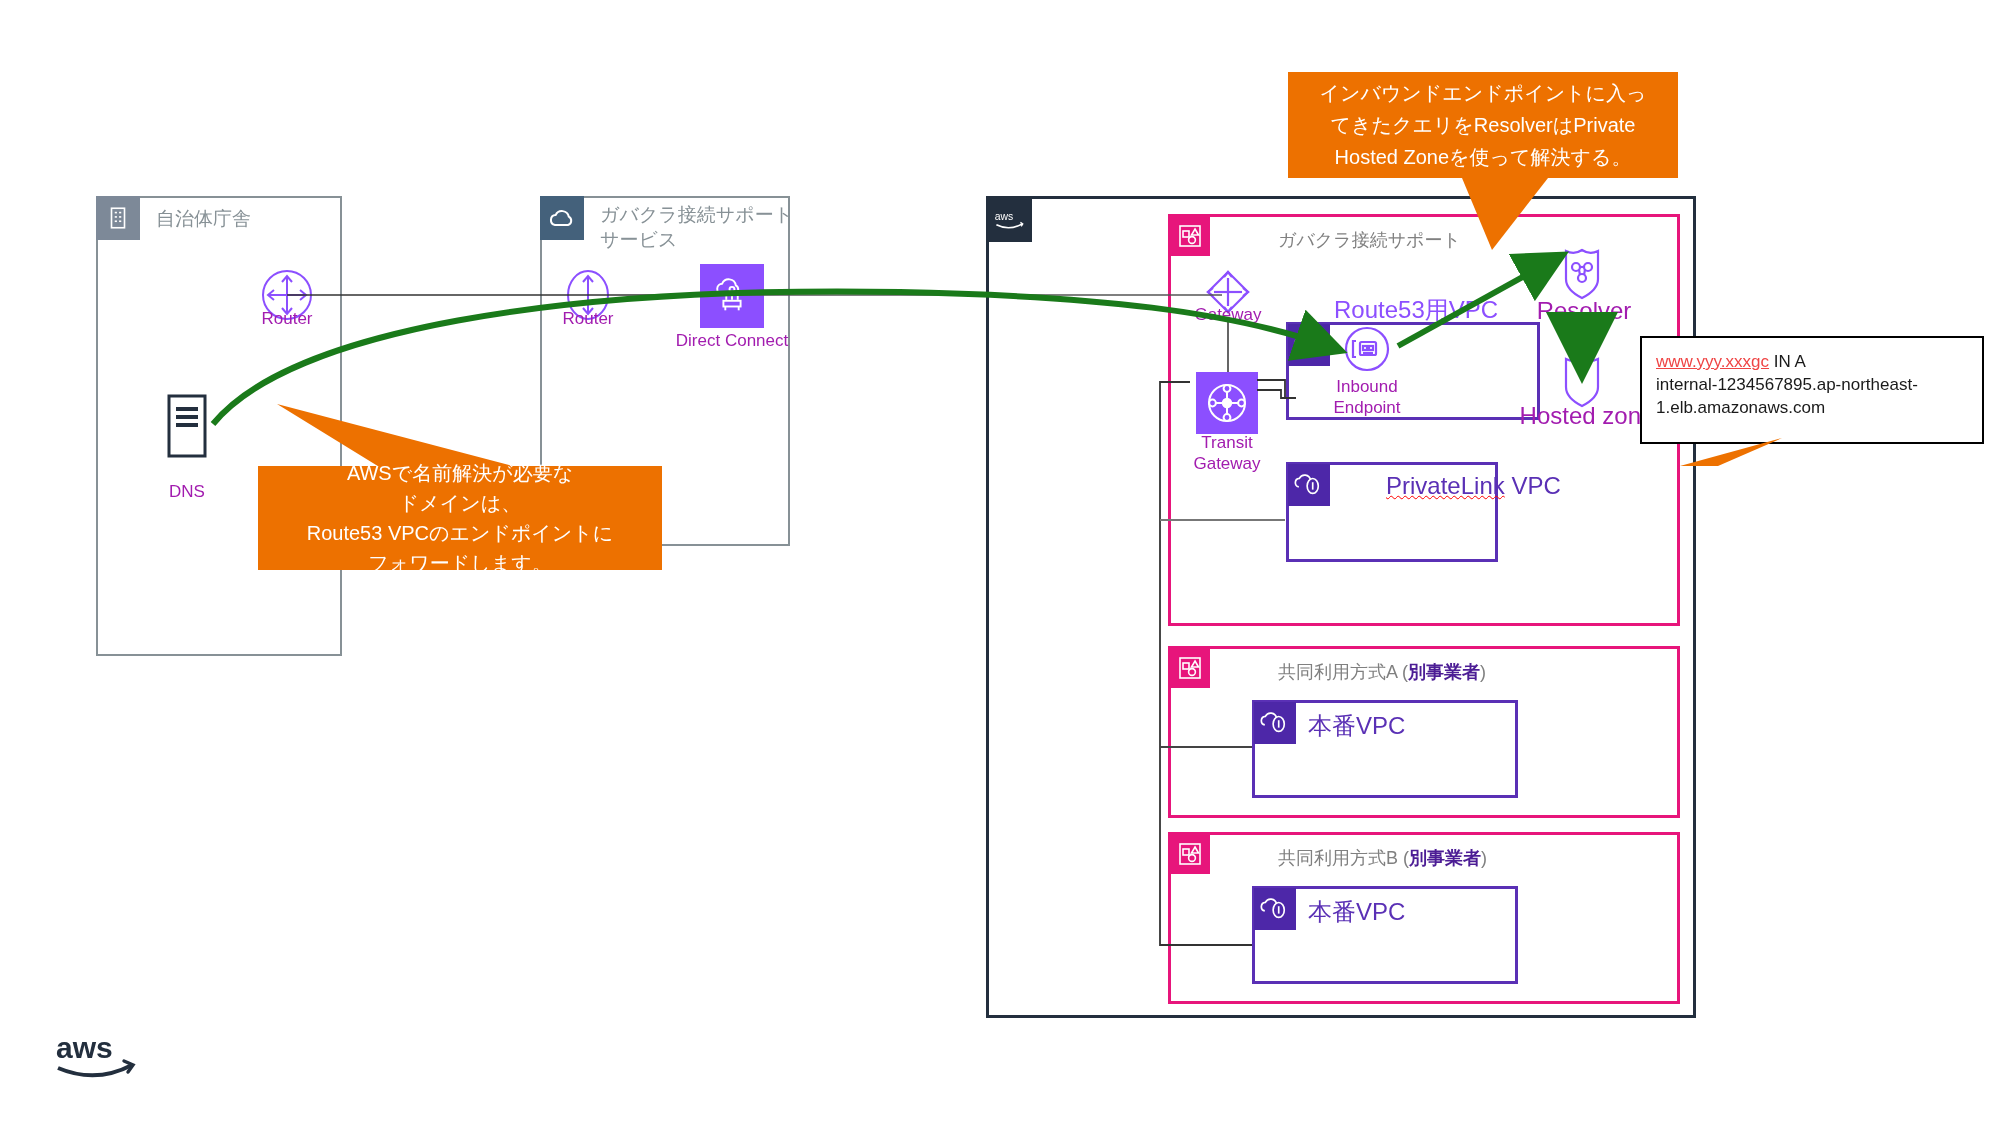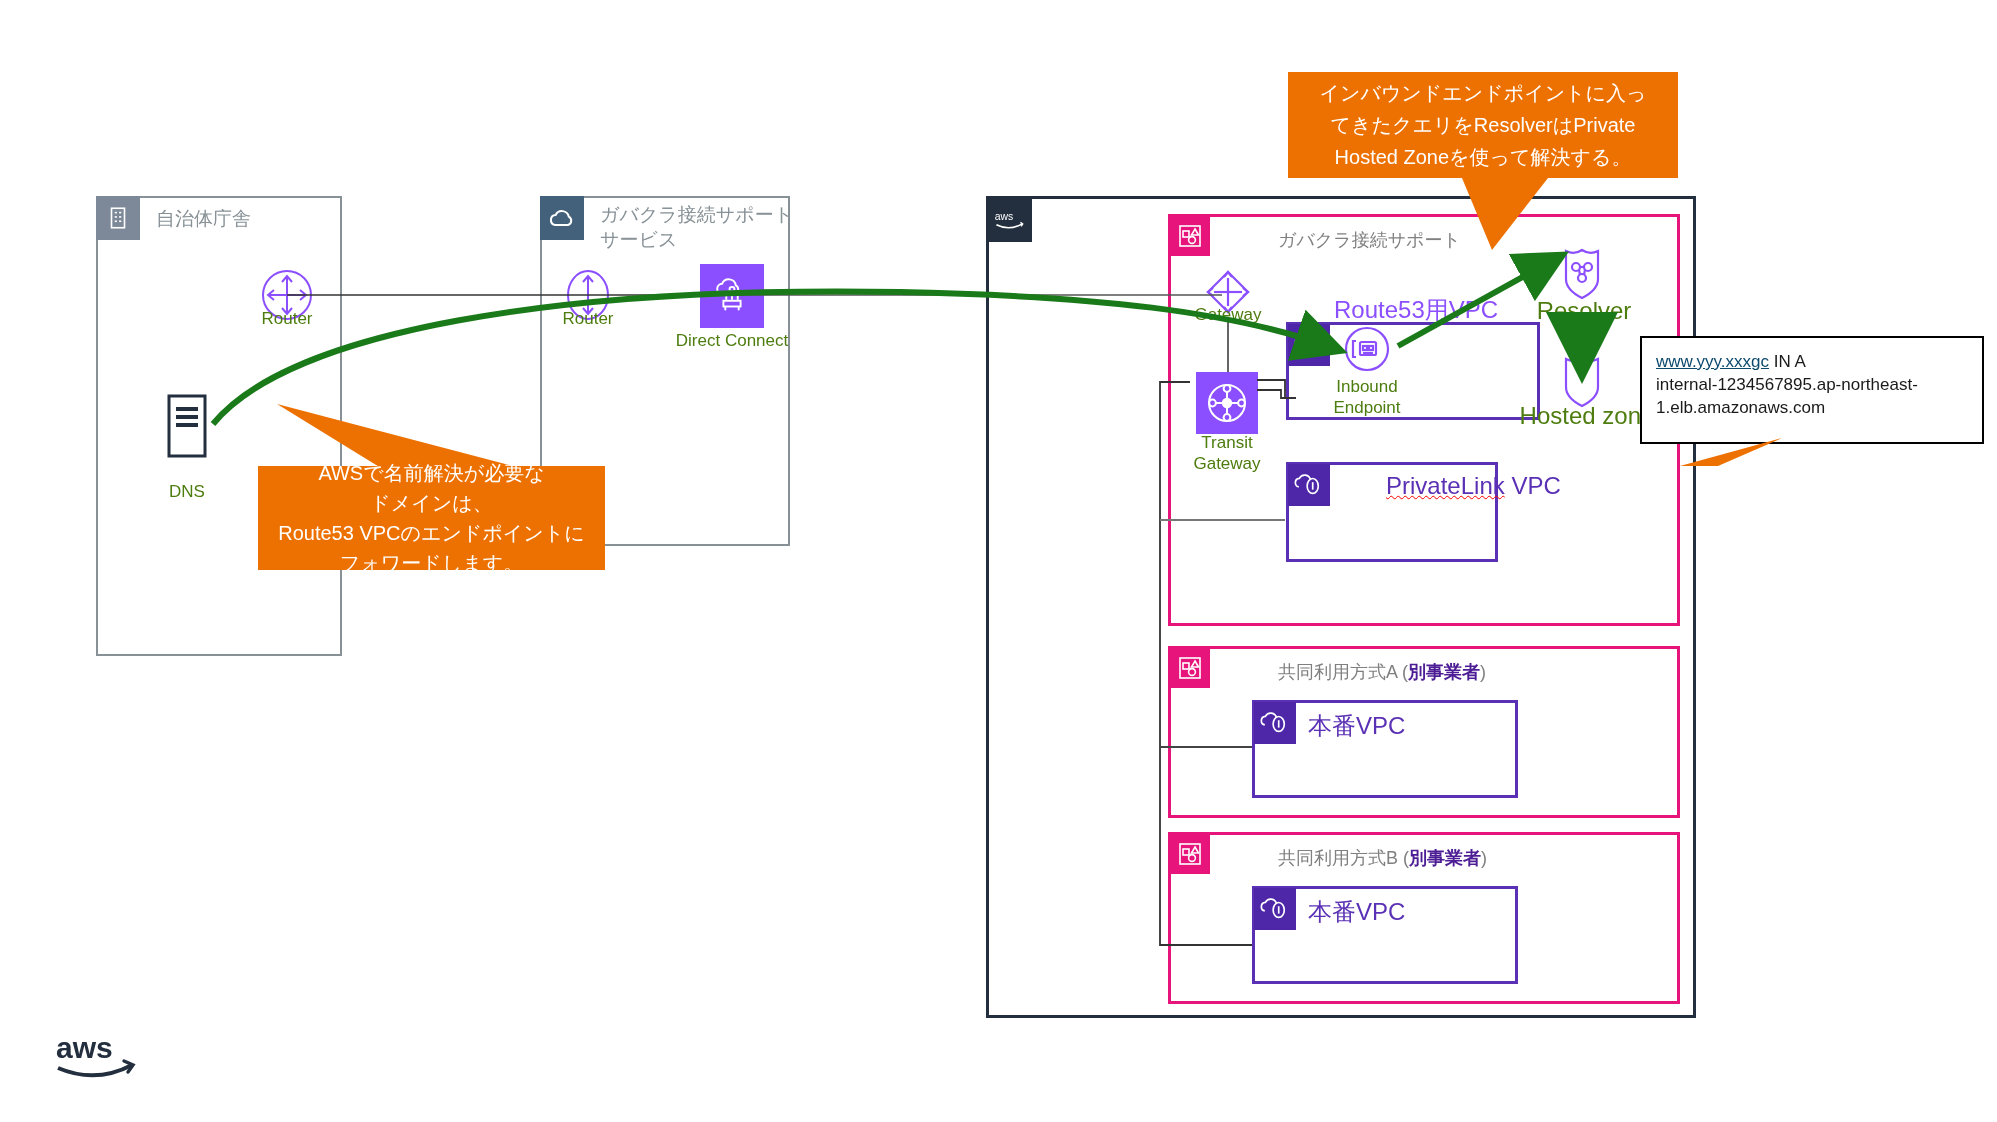--- a/index.html
+++ b/index.html
@@ -118,21 +118,21 @@
     text-decoration-color: #ff0000;
     text-decoration-style: wavy;
     text-decoration-thickness: 1px;
   }
 
   
   .node-label {
     position: absolute;
     font-size: 17px;
     line-height: 21px;
-    color: #4d7c0f;
+    color: #a21caf;
     text-align: center;
     white-space: pre-line;
   }
   .node-label.big { font-size: 24px; }
 
   
   .callout {
     position: absolute;
     background: #ed7100;
     color: #ffffff;
@@ -154,21 +154,21 @@
     border: 2px solid #000000;
     background: #ffffff;
     box-sizing: border-box;
     padding: 12px 14px;
     font-size: 17px;
     line-height: 23px;
     color: #1a1a1a;
     z-index: 30;
   }
   .note-box a {
-    color: #0c4a6e;
+    color: #ef4444;
   }
 
   svg.overlay {
     position: absolute;
     left: 0; top: 0;
     width: 1997px;
     height: 1122px;
     pointer-events: none;
     overflow: visible;
   }
@@ -431,21 +431,21 @@
     <path d="M 213 424 C 290 330 560 286 900 292 C 1100 296 1230 312 1325 345" fill="none" stroke="#1a7a1a" stroke-width="6" marker-end="url(#garrow)"></path>
 
     <path d="M 1398 346 L 1548 263" fill="none" stroke="#1a7a1a" stroke-width="6" marker-end="url(#garrow)"></path>
 
     <path d="M 1582 312 L 1582 352" fill="none" stroke="#1a7a1a" stroke-width="8" marker-end="url(#garrow)"></path>
   </svg>
 
   <svg class="overlay over" viewBox="0 0 1997 1122">
     <polygon points="277,404 381,468 520,468" fill="#ed7100"></polygon>
   </svg>
-  <div class="callout" style="left:258px; top:466px; width:347px; height:104px;">AWSで名前解決が必要な
+  <div class="callout" style="left:258px; top:466px; width:404px; height:104px;">AWSで名前解決が必要な
 ドメインは、
 Route53 VPCのエンドポイントに
 フォワードします。</div>
 
   <svg class="overlay over" viewBox="0 0 1997 1122">
     <polygon points="1462,178 1492,250 1548,178" fill="#ed7100"></polygon>
   </svg>
   <div class="callout" style="left:1288px; top:72px; width:390px; height:106px; line-height:32px;">インバウンドエンドポイントに入っ
 てきたクエリをResolverはPrivate
 Hosted Zoneを使って解決する。</div>

